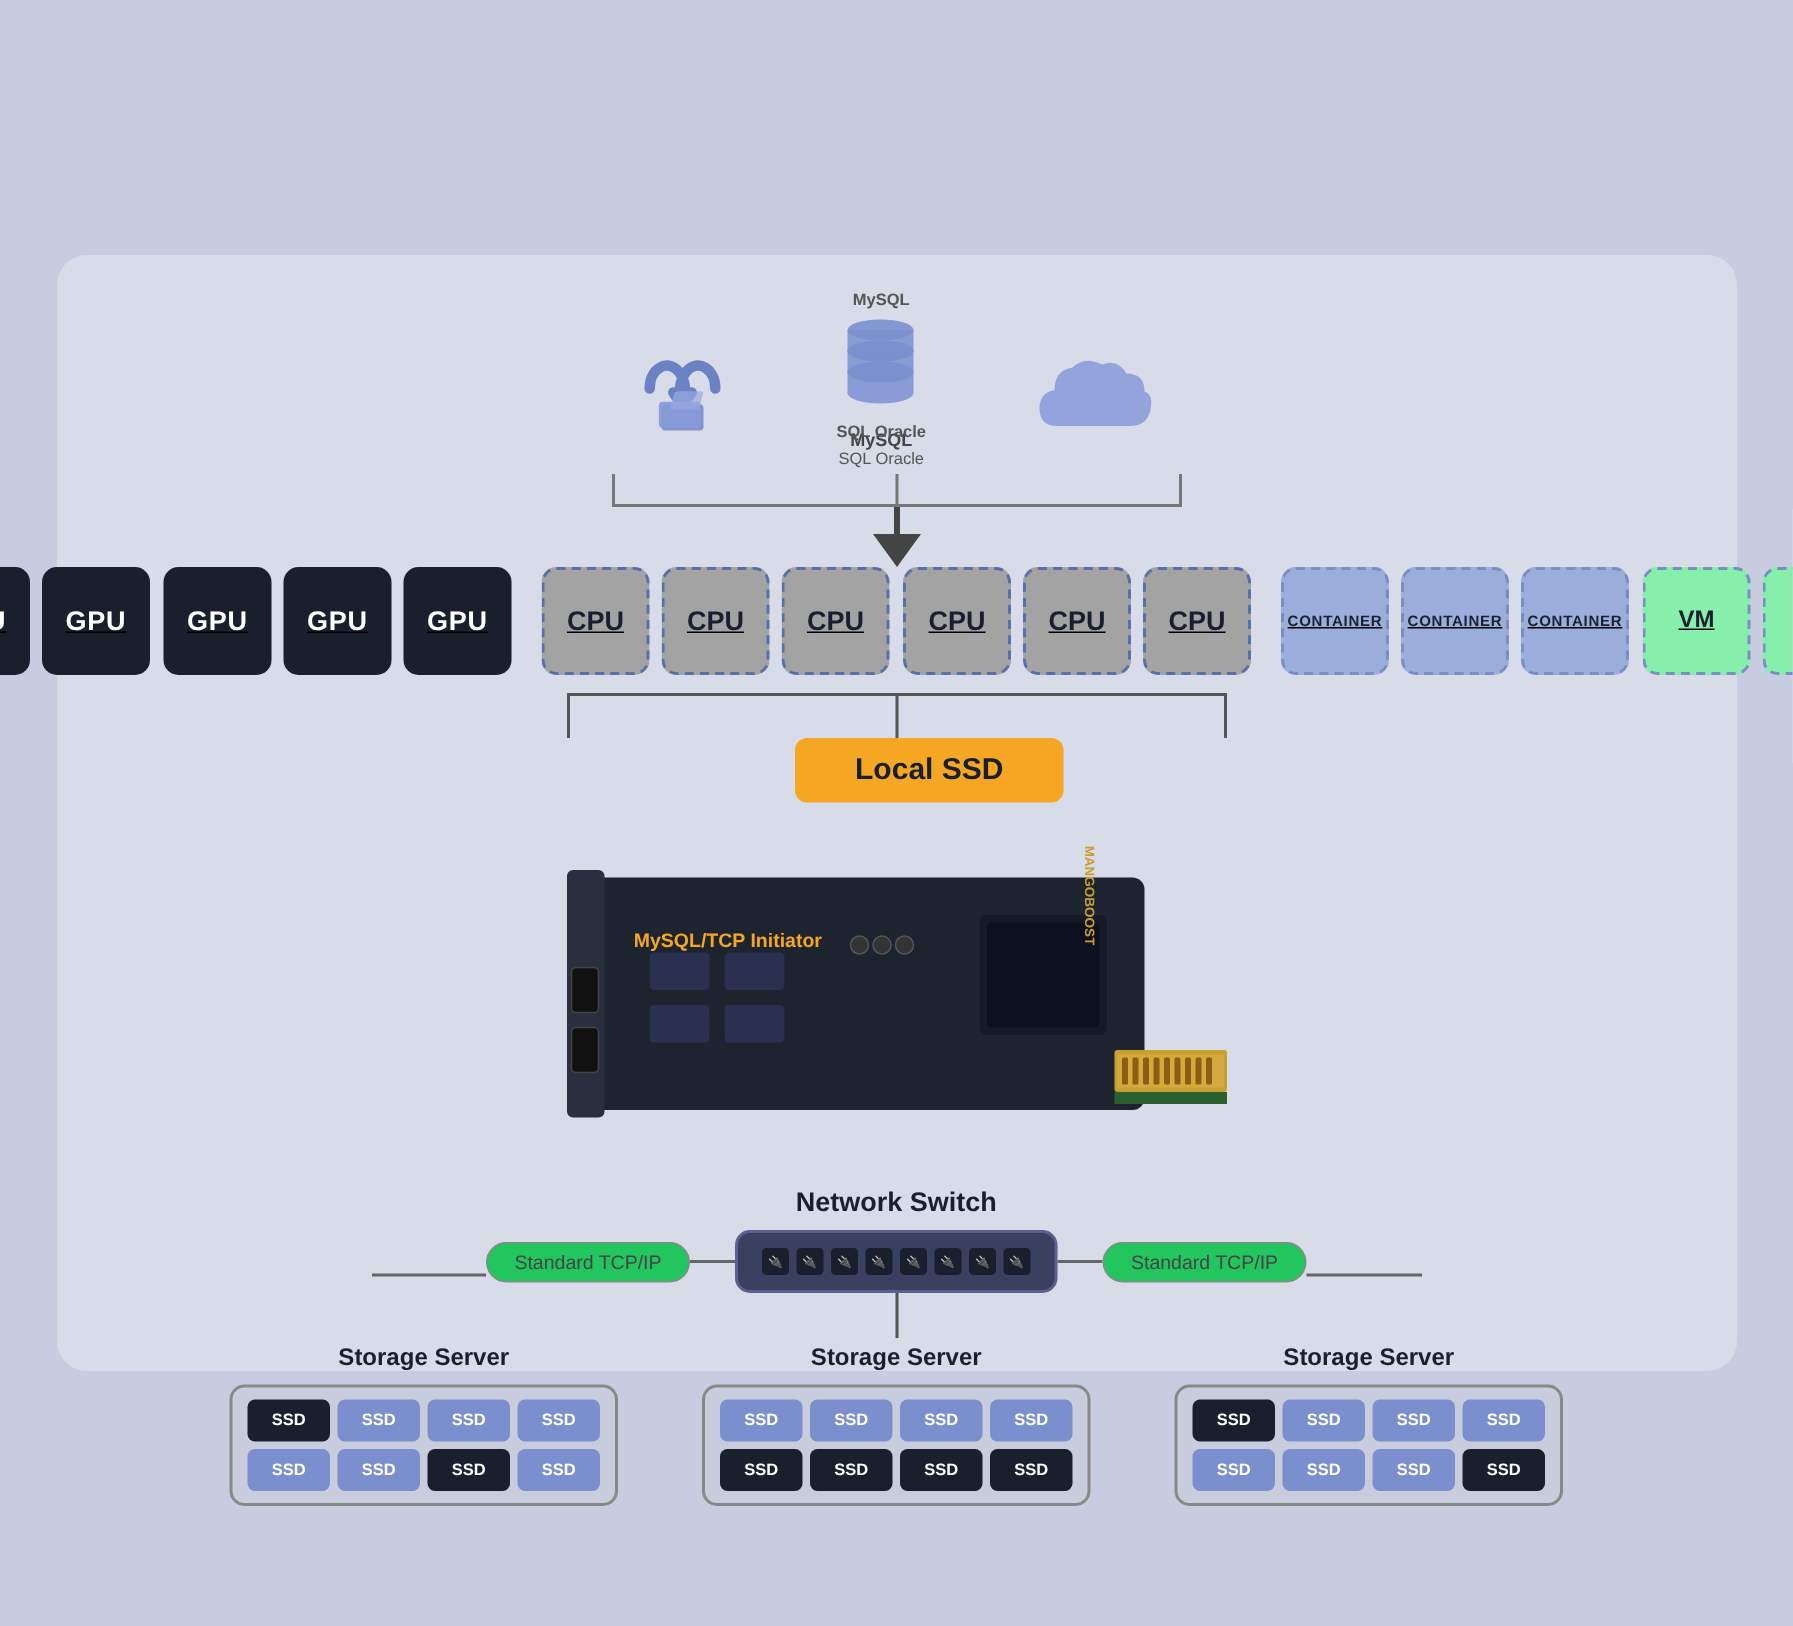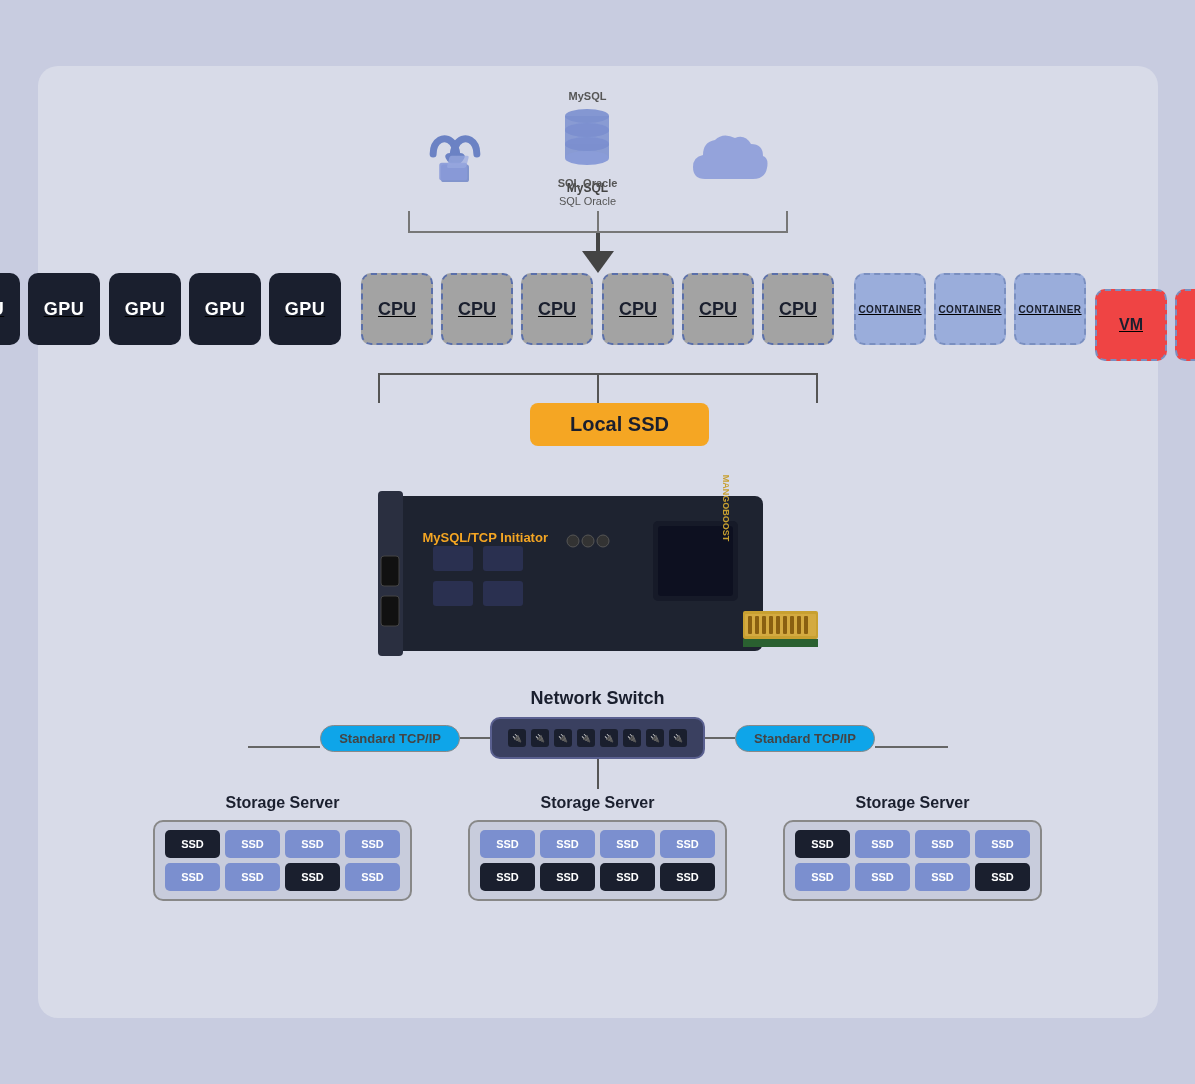--- a/index.html
+++ b/index.html
@@ -8,21 +8,21 @@
       height: 1084px;
       background: #c8cce0;
       display: flex;
       align-items: center;
       justify-content: center;
       font-family: -apple-system, BlinkMacSystemFont, 'Segoe UI', sans-serif;
       overflow: hidden;
     }
     .main-card {
       width: 1120px;
-      height: 952px;
+      height: 744px;
       background: #d8dbe8;
       border-radius: 20px;
       position: relative;
       display: flex;
       flex-direction: column;
       align-items: center;
       padding: 30px 40px;
     }
 
     
@@ -107,30 +107,29 @@
       justify-content: center;
       color: #1a1f2e;
       font-size: 10px;
       font-weight: 600;
       text-transform: uppercase;
       letter-spacing: 0.5px;
     }
     .vm-box {
       width: 72px;
       height: 72px;
-      background: #ef4444;
+      background: #86efac;
       border-radius: 10px;
       border: 2px dashed #7a8fc0;
       display: flex;
       align-items: center;
       justify-content: center;
       color: #1a1f2e;
       font-size: 16px;
       font-weight: 700;
-      margin-top: 16px;
     }
 
     
     .local-ssd-section {
       margin-top: 12px;
       display: flex;
       flex-direction: column;
       align-items: center;
       width: 100%;
     }
@@ -150,21 +149,21 @@
       margin-top: 20px;
       display: flex;
       align-items: center;
       justify-content: center;
       width: 100%;
       position: relative;
     }
 
     
     .network-section {
-      margin-top: 12px;
+      margin-top: 26px;
       display: flex;
       flex-direction: column;
       align-items: center;
       width: 100%;
     }
     .network-label {
       font-size: 18px;
       font-weight: 700;
       color: #1a1f2e;
       margin-bottom: 8px;
@@ -174,23 +173,22 @@
       align-items: center;
       gap: 0;
       width: 700px;
     }
     .switch-label-left, .switch-label-right {
       font-size: 13px;
       color: #444;
       border: 1.5px solid #888;
       border-radius: 20px;
       padding: 5px 18px;
-      background: #0ea5e9;
+      background: #22c55e;
       white-space: nowrap;
-      font-weight: bold;
     }
     .switch-box {
       background: #3a4060;
       border-radius: 10px;
       padding: 10px 16px;
       display: flex;
       gap: 5px;
       align-items: center;
       border: 2px solid #5a6090;
     }

